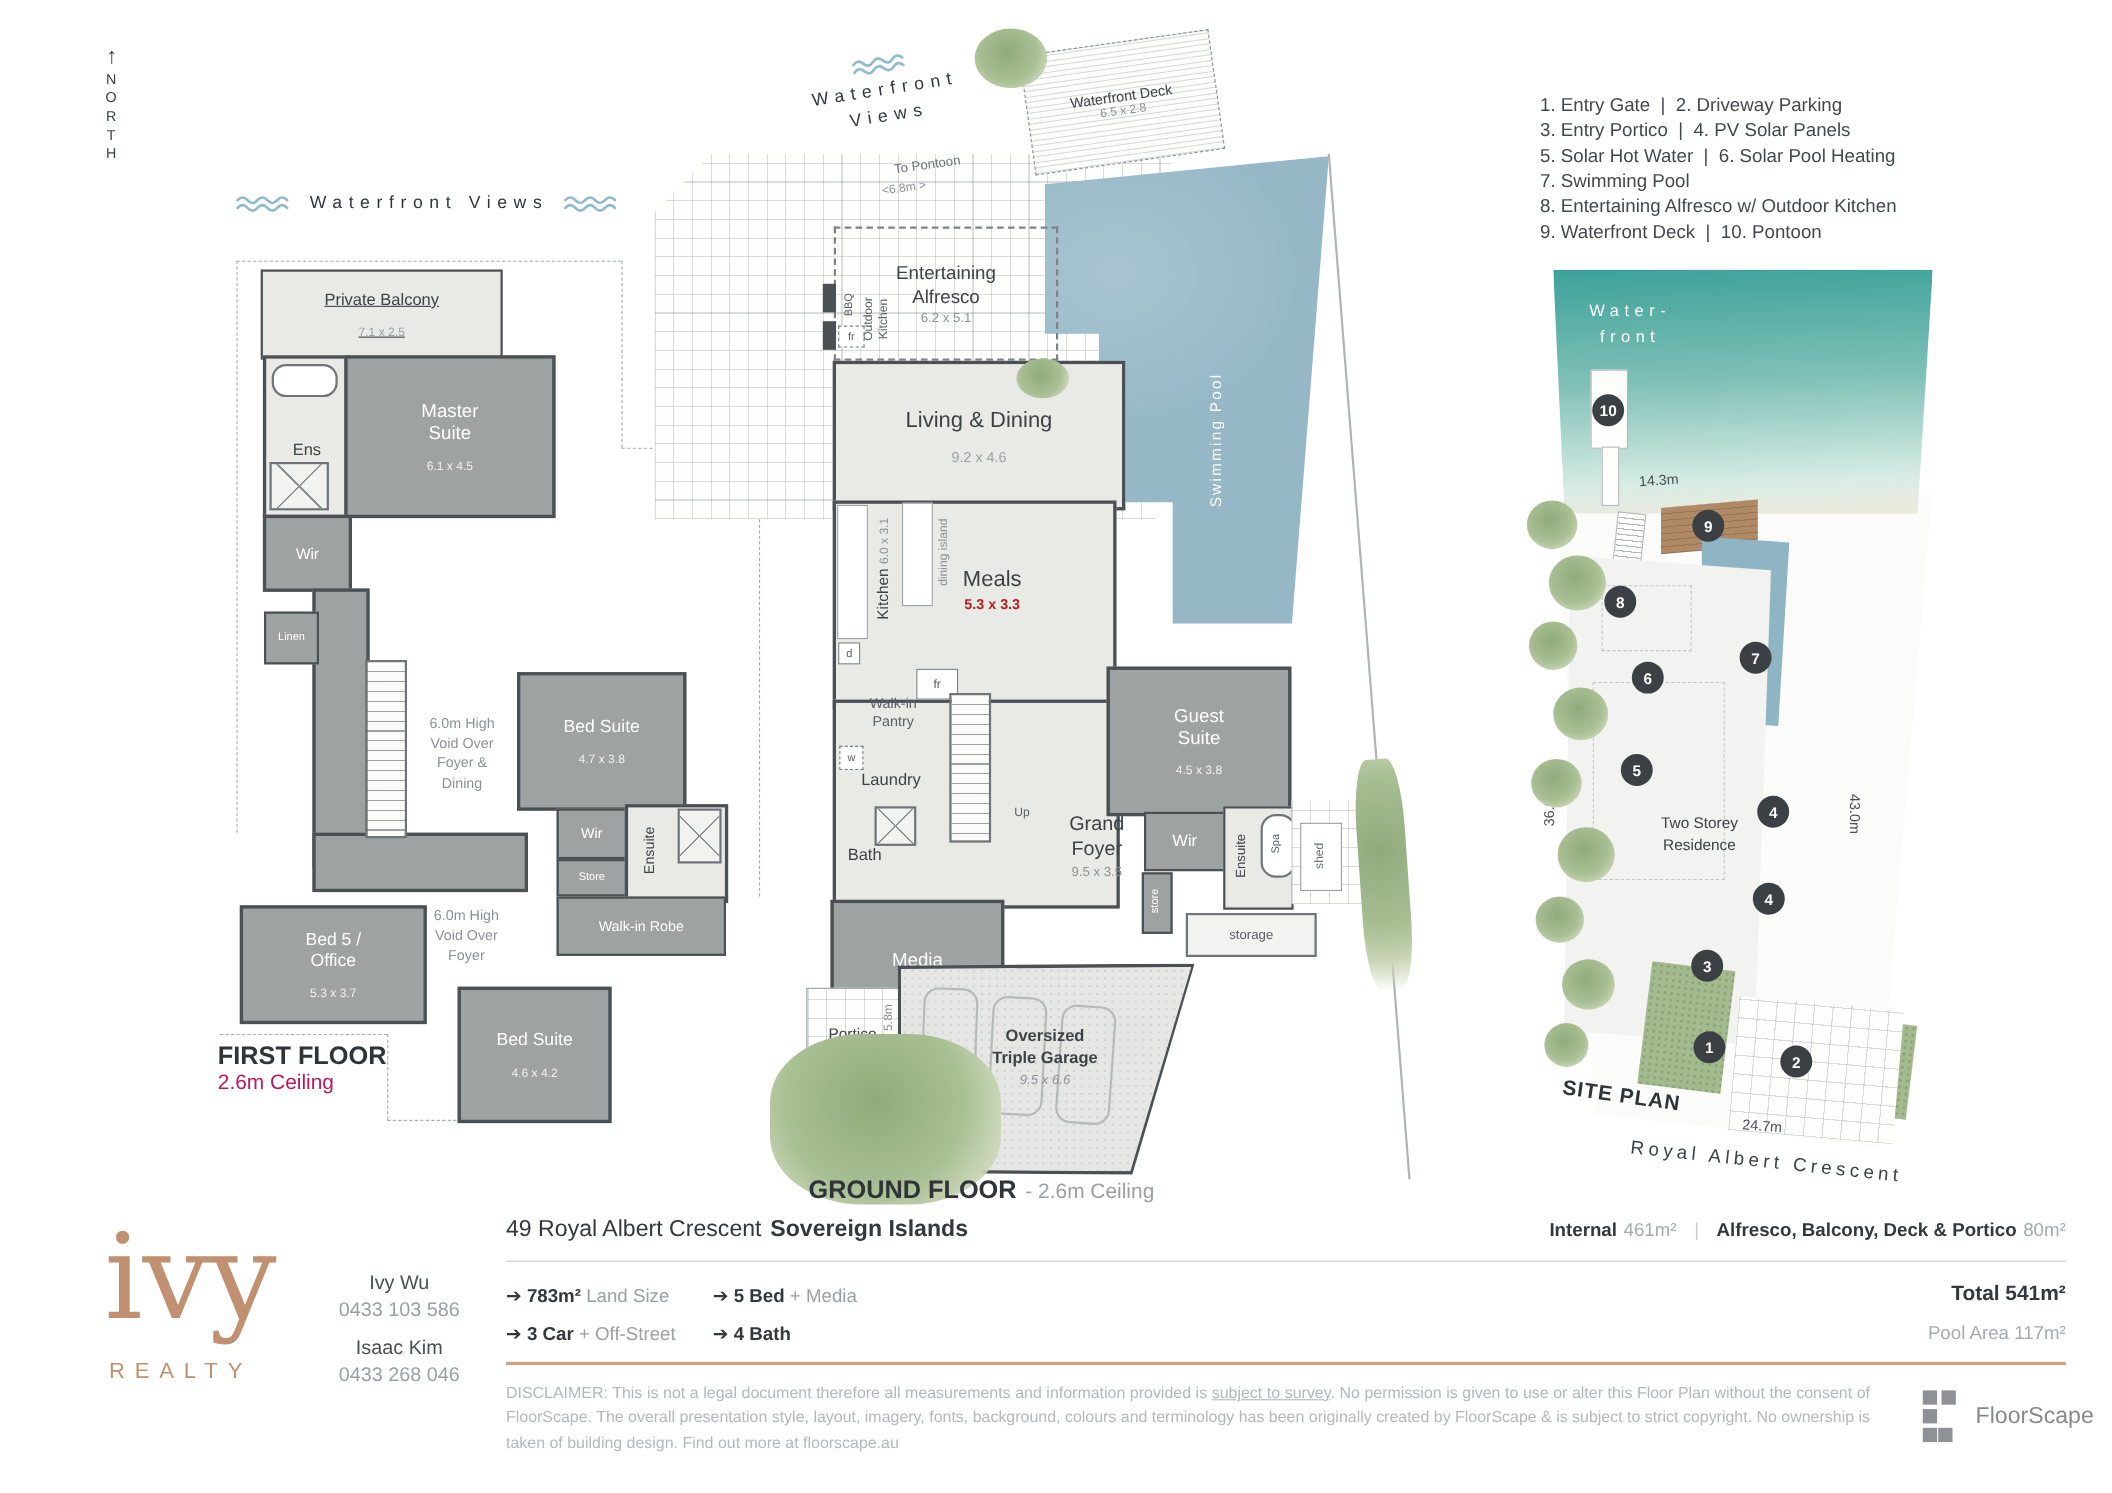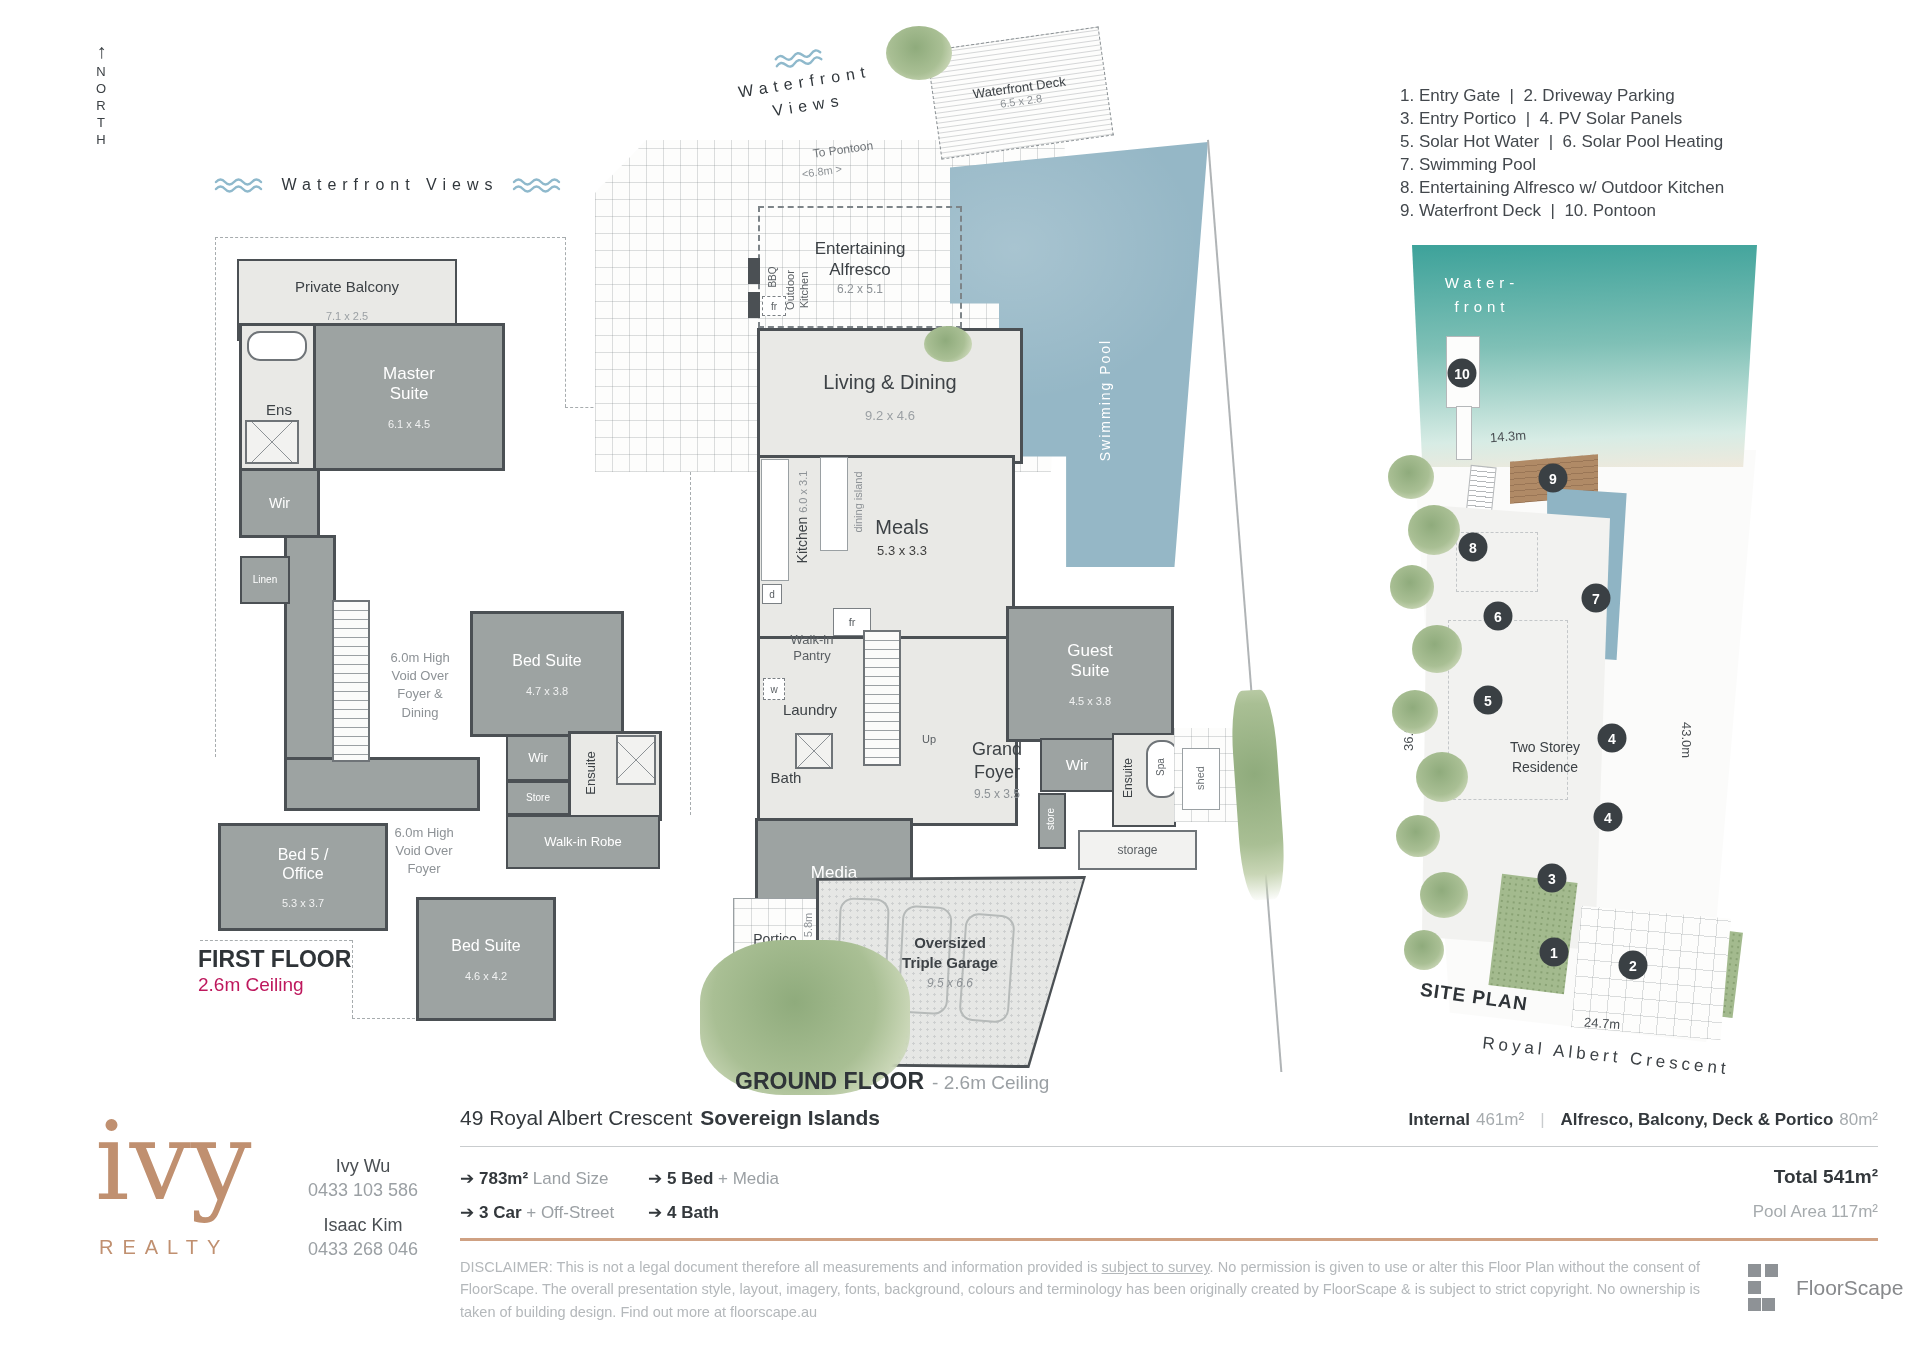--- a/index.html
+++ b/index.html
@@ -75,21 +75,21 @@
 
 <div class="dh" style="left:215px;top:237px;width:350px;"></div>
 <div class="dv" style="left:215px;top:237px;height:520px;"></div>
 <div class="dv" style="left:565px;top:237px;height:170px;"></div>
 <div class="dh" style="left:565px;top:407px;width:125px;"></div>
 <div class="dv" style="left:690px;top:407px;height:408px;"></div>
 <div class="dh" style="left:200px;top:940px;width:152px;"></div>
 <div class="dv" style="left:352px;top:940px;height:78px;"></div>
 <div class="dh" style="left:352px;top:1018px;width:103px;"></div>
 
-<div class="room light grid" style="left:237px;top:259px;width:216px;height:78px;border-width:2px;">
+<div class="room light grid" style="left:237px;top:245px;width:216px;height:78px;border-width:2px;text-decoration:underline;">
   <div class="rname" style="font-size:15px;">Private Balcony</div>
   <div class="rdims gray" style="opacity:1;">7.1 x 2.5</div>
 </div>
 <div class="room light" style="left:239px;top:323px;width:74px;height:142px;">
   <div class="rname" style="font-size:15px;margin-top:26px;">Ens</div>
 </div>
 <div class="a" style="left:247px;top:331px;width:56px;height:26px;background:#fff;border:2px solid #6f7478;border-radius:13px;"></div>
 <div class="shower" style="left:245px;top:420px;width:50px;height:40px;"></div>
 <div class="room" style="left:313px;top:323px;width:186px;height:142px;">
   <div class="rname" style="font-size:17px;">Master
@@ -181,21 +181,21 @@
 </div>
 <div class="room light" style="left:757px;top:455px;width:252px;height:184px;"></div>
 <div class="room light" style="left:757px;top:636px;width:255px;height:184px;"></div>
 <div class="a" style="left:761px;top:459px;width:26px;height:120px;background:#fff;border:1.5px solid #9aa0a3;"></div>
 <div class="a" style="left:820px;top:457px;width:26px;height:92px;background:#fff;border:1.5px solid #9aa0a3;"></div>
 <div class="vert" style="left:802px;top:517px;font-size:14px;color:#3d4246;"><span>Kitchen</span> <span style="font-size:11px;color:#8d9296;">6.0 x 3.1</span></div>
 <div class="mbox" style="left:762px;top:584px;width:18px;height:18px;border-style:solid;">
     <span>d</span>
   </div>
 <div class="vert" style="left:858px;top:502px;font-size:11px;color:#8d9296;">dining island</div>
-<div class="lbl" style="left:902px;top:537px;transform:translate(-50%,-50%);"><span style="font-size:20px;color:#3d4246;display:block;">Meals</span><span style="font-size:13px;color:#404040;">5.3 x 3.3</span></div>
+<div class="lbl" style="left:902px;top:537px;transform:translate(-50%,-50%);"><span style="font-size:20px;color:#3d4246;display:block;">Meals</span><span style="font-size:13px;color:#b91c1c;font-weight:bold;">5.3 x 3.3</span></div>
 <div class="mbox" style="left:833px;top:608px;width:36px;height:26px;border-style:solid;font-size:11px;">
     <span>fr</span>
   </div>
 <div class="lbl" style="left:812px;top:648px;transform:translate(-50%,-50%);font-size:13px;color:#5a5f63;">Walk-in
 Pantry</div>
 <div class="mbox" style="left:763px;top:678px;width:20px;height:20px;">
     <span>w</span>
   </div>
 <div class="lbl" style="left:810px;top:710px;transform:translate(-50%,-50%);font-size:15px;color:#3d4246;">Laundry</div>
 <div class="shower" style="left:795px;top:733px;width:34px;height:32px;"></div>

